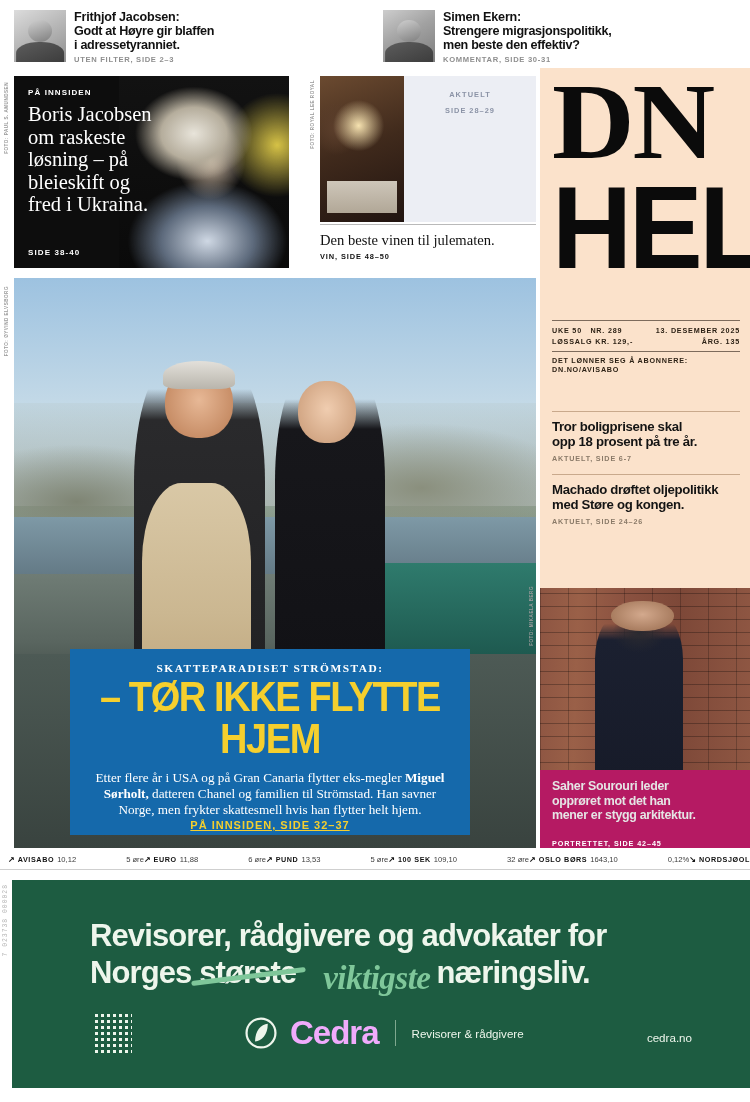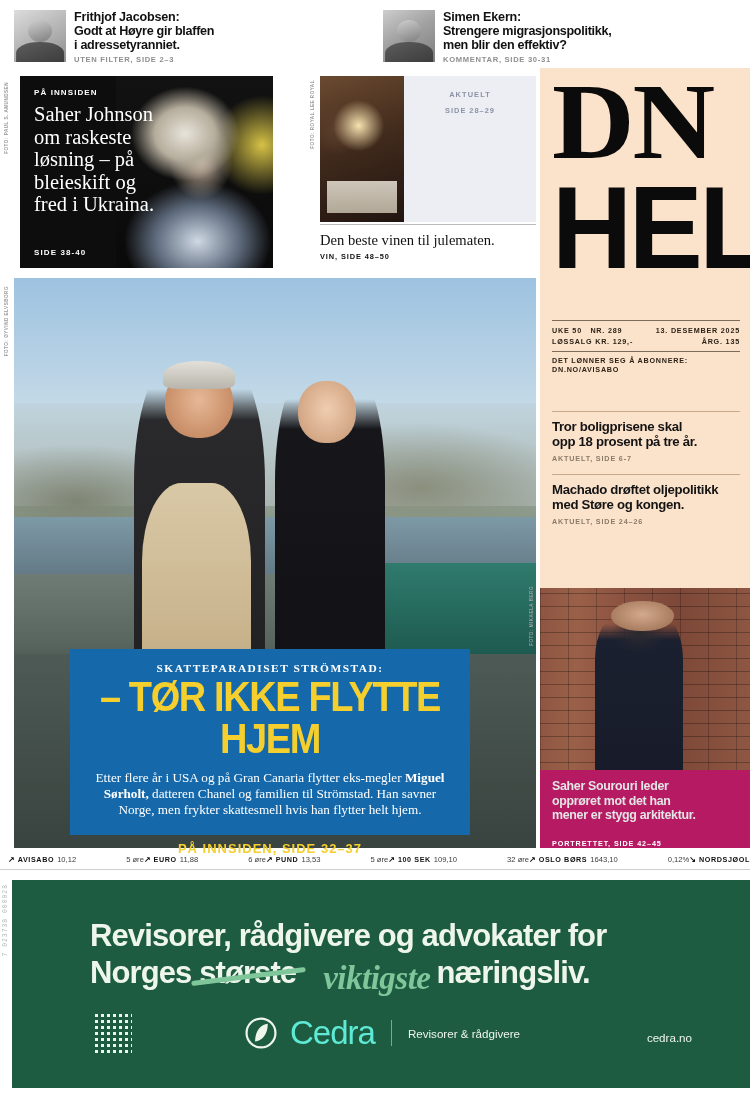--- a/index.html
+++ b/index.html
@@ -46,21 +46,21 @@
     font-weight: 700; font-size: 12.6px; line-height: 13.8px;
     color: #111; letter-spacing: -0.3px;
   }
   .cmt-kicker {
     margin-top: 3px; font-size: 7.6px; font-weight: 700;
     letter-spacing: 0.7px; color: #8e8e8e;
   }
 
   
   .boris {
-    position: absolute; left: 20px; top: 76px; width: 253px; height: 192px;
+    position: absolute; left: 14px; top: 76px; width: 275px; height: 192px;
     background: #0d0d0d; overflow: hidden;
   }
   .boris-photo {
     position: absolute; right: 0; top: 0; width: 62%; height: 100%;
     background:
       radial-gradient(ellipse 48% 34% at 44% 30%, #e8e4da 0%, #b5ad9c 40%, rgba(40,38,34,0) 72%),
       radial-gradient(ellipse 30% 30% at 54% 44%, #d9c4ae 0%, rgba(60,50,42,0) 68%),
       radial-gradient(ellipse 60% 40% at 52% 86%, #cfd8e4 0%, #5d6a7c 45%, rgba(17,17,17,0) 78%),
       radial-gradient(circle at 93% 36%, #d6c246 0%, rgba(13,13,13,0) 26%),
       linear-gradient(180deg,#121212,#0a0a0a);
@@ -287,22 +287,22 @@
   .bb-head {
     margin-top: 6px; font-size: 38px; line-height: 38px; font-weight: 700;
     color: #f5cf2e; letter-spacing: -1.4px; transform: scaleY(1.1);
   }
   .bb-body {
     margin-top: 14px; font-family: "Liberation Serif", serif;
     font-size: 13.2px; line-height: 16.2px; color: #fff;
   }
   .bb-body b { font-weight: 700; }
   .bb-page {
-    margin-top: 22px; font-size: 13px; font-weight: 700;
-    letter-spacing: 1px; color: #f5cf2e;
+    margin-top: 0; font-size: 11px; font-weight: 700;
+    letter-spacing: 1px; color: #f5cf2e; text-decoration: underline;
   }
 
   
   .ticker {
     position: absolute; left: 0; top: 850px; width: 750px; height: 20px;
     display: flex; align-items: center; padding: 0 8px;
     border-bottom: 1px solid #cfcfcf;
   }
   .tick { display: flex; align-items: baseline; gap: 3px; flex: 1 1 0; white-space: nowrap; }
   .tick-arrow { font-size: 8px; color: #111; font-weight: 700; }
@@ -338,21 +338,21 @@
       repeating-linear-gradient(90deg,#1d5c41 0 3px, transparent 3px 6px),
       repeating-linear-gradient(0deg,#1d5c41 0 3px, transparent 3px 6px);
     background-size: 6px 6px, 6px 6px;
   }
   .ad-brand {
     position: absolute; left: 232px; bottom: 36px;
     display: flex; align-items: center; gap: 12px;
   }
   .ad-mark { width: 34px; height: 34px; }
   .ad-cedra {
-    font-size: 33px; font-weight: 400; color: #5eead4; letter-spacing: -1px;
+    font-size: 33px; font-weight: 700; color: #f0abfc; letter-spacing: -1px;
   }
   .ad-div { width: 1px; height: 26px; background: #7fa88f; margin: 0 4px; }
   .ad-tag { font-size: 11.6px; color: #eef6ec; }
   .ad-url {
     position: absolute; right: 58px; bottom: 44px;
     font-size: 11.6px; color: #eef6ec;
   }
   .barcode-v {
     position: absolute; left: 2px; top: 884px;
     writing-mode: vertical-rl; transform: rotate(180deg);
@@ -375,34 +375,34 @@
         <div class="cmt-head">i adressetyranniet.</div>
         <div class="cmt-kicker">UTEN FILTER, SIDE 2–3</div>
       </div>
     </div>
 
     <div class="commentator">
       <div class="cmt-photo p2"></div>
       <div class="cmt-text">
         <div class="cmt-name">Simen Ekern:</div>
         <div class="cmt-head">Strengere migrasjonspolitikk,</div>
-        <div class="cmt-head">men blir den effektiv?</div>
+        <div class="cmt-head">men beste den effektiv?</div>
         <div class="cmt-kicker">KOMMENTAR, SIDE 30-31</div>
       </div>
     </div>
 
   </div>
 
   <div class="boris">
     <div class="boris-photo"></div>
     <div class="boris-grad"></div>
     <div class="boris-inner">
       <div class="boris-kicker">PÅ INNSIDEN</div>
       <div class="boris-title">
-        <div>Saher Johnson</div>
+        <div>Boris Jacobsen</div>
         <div>om raskeste</div>
         <div>løsning – på</div>
         <div>bleieskift og</div>
         <div>fred i Ukraina.</div>
       </div>
     </div>
     <div class="boris-page">SIDE 38-40</div>
   </div>
   <div class="credit-v" style="left:4px; top:82px;">FOTO: PAUL S. AMUNDSEN</div>
 

